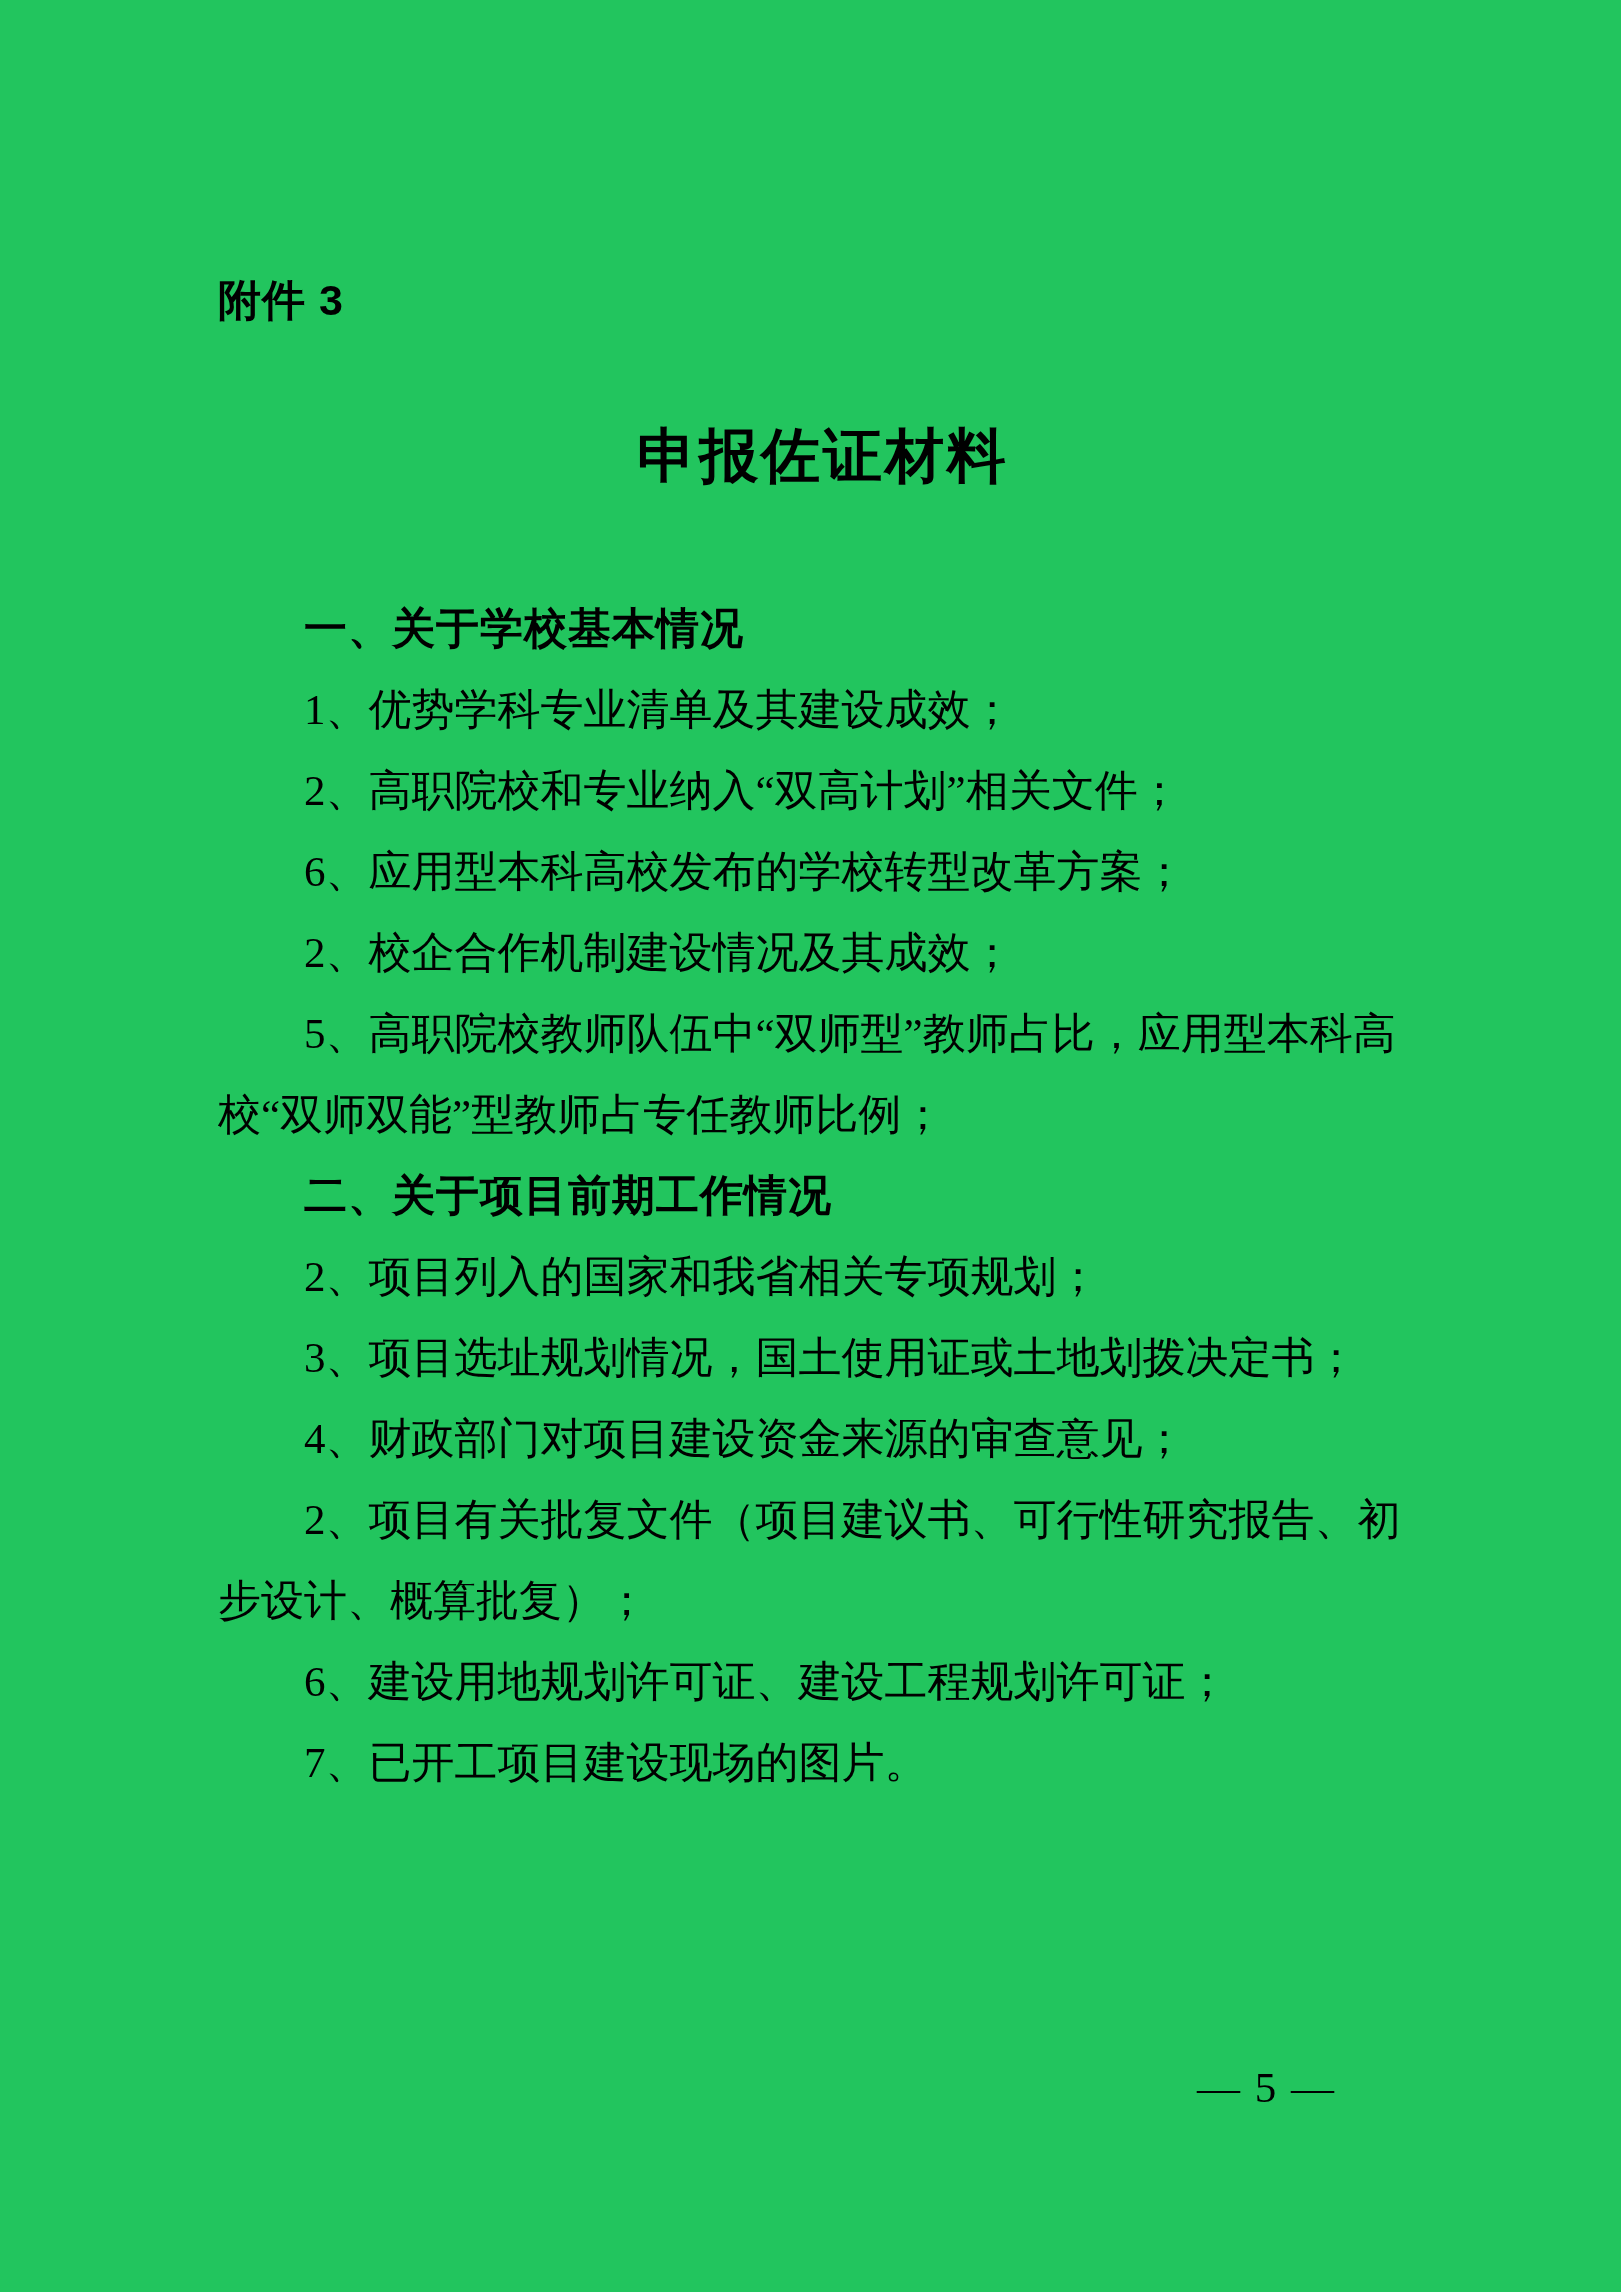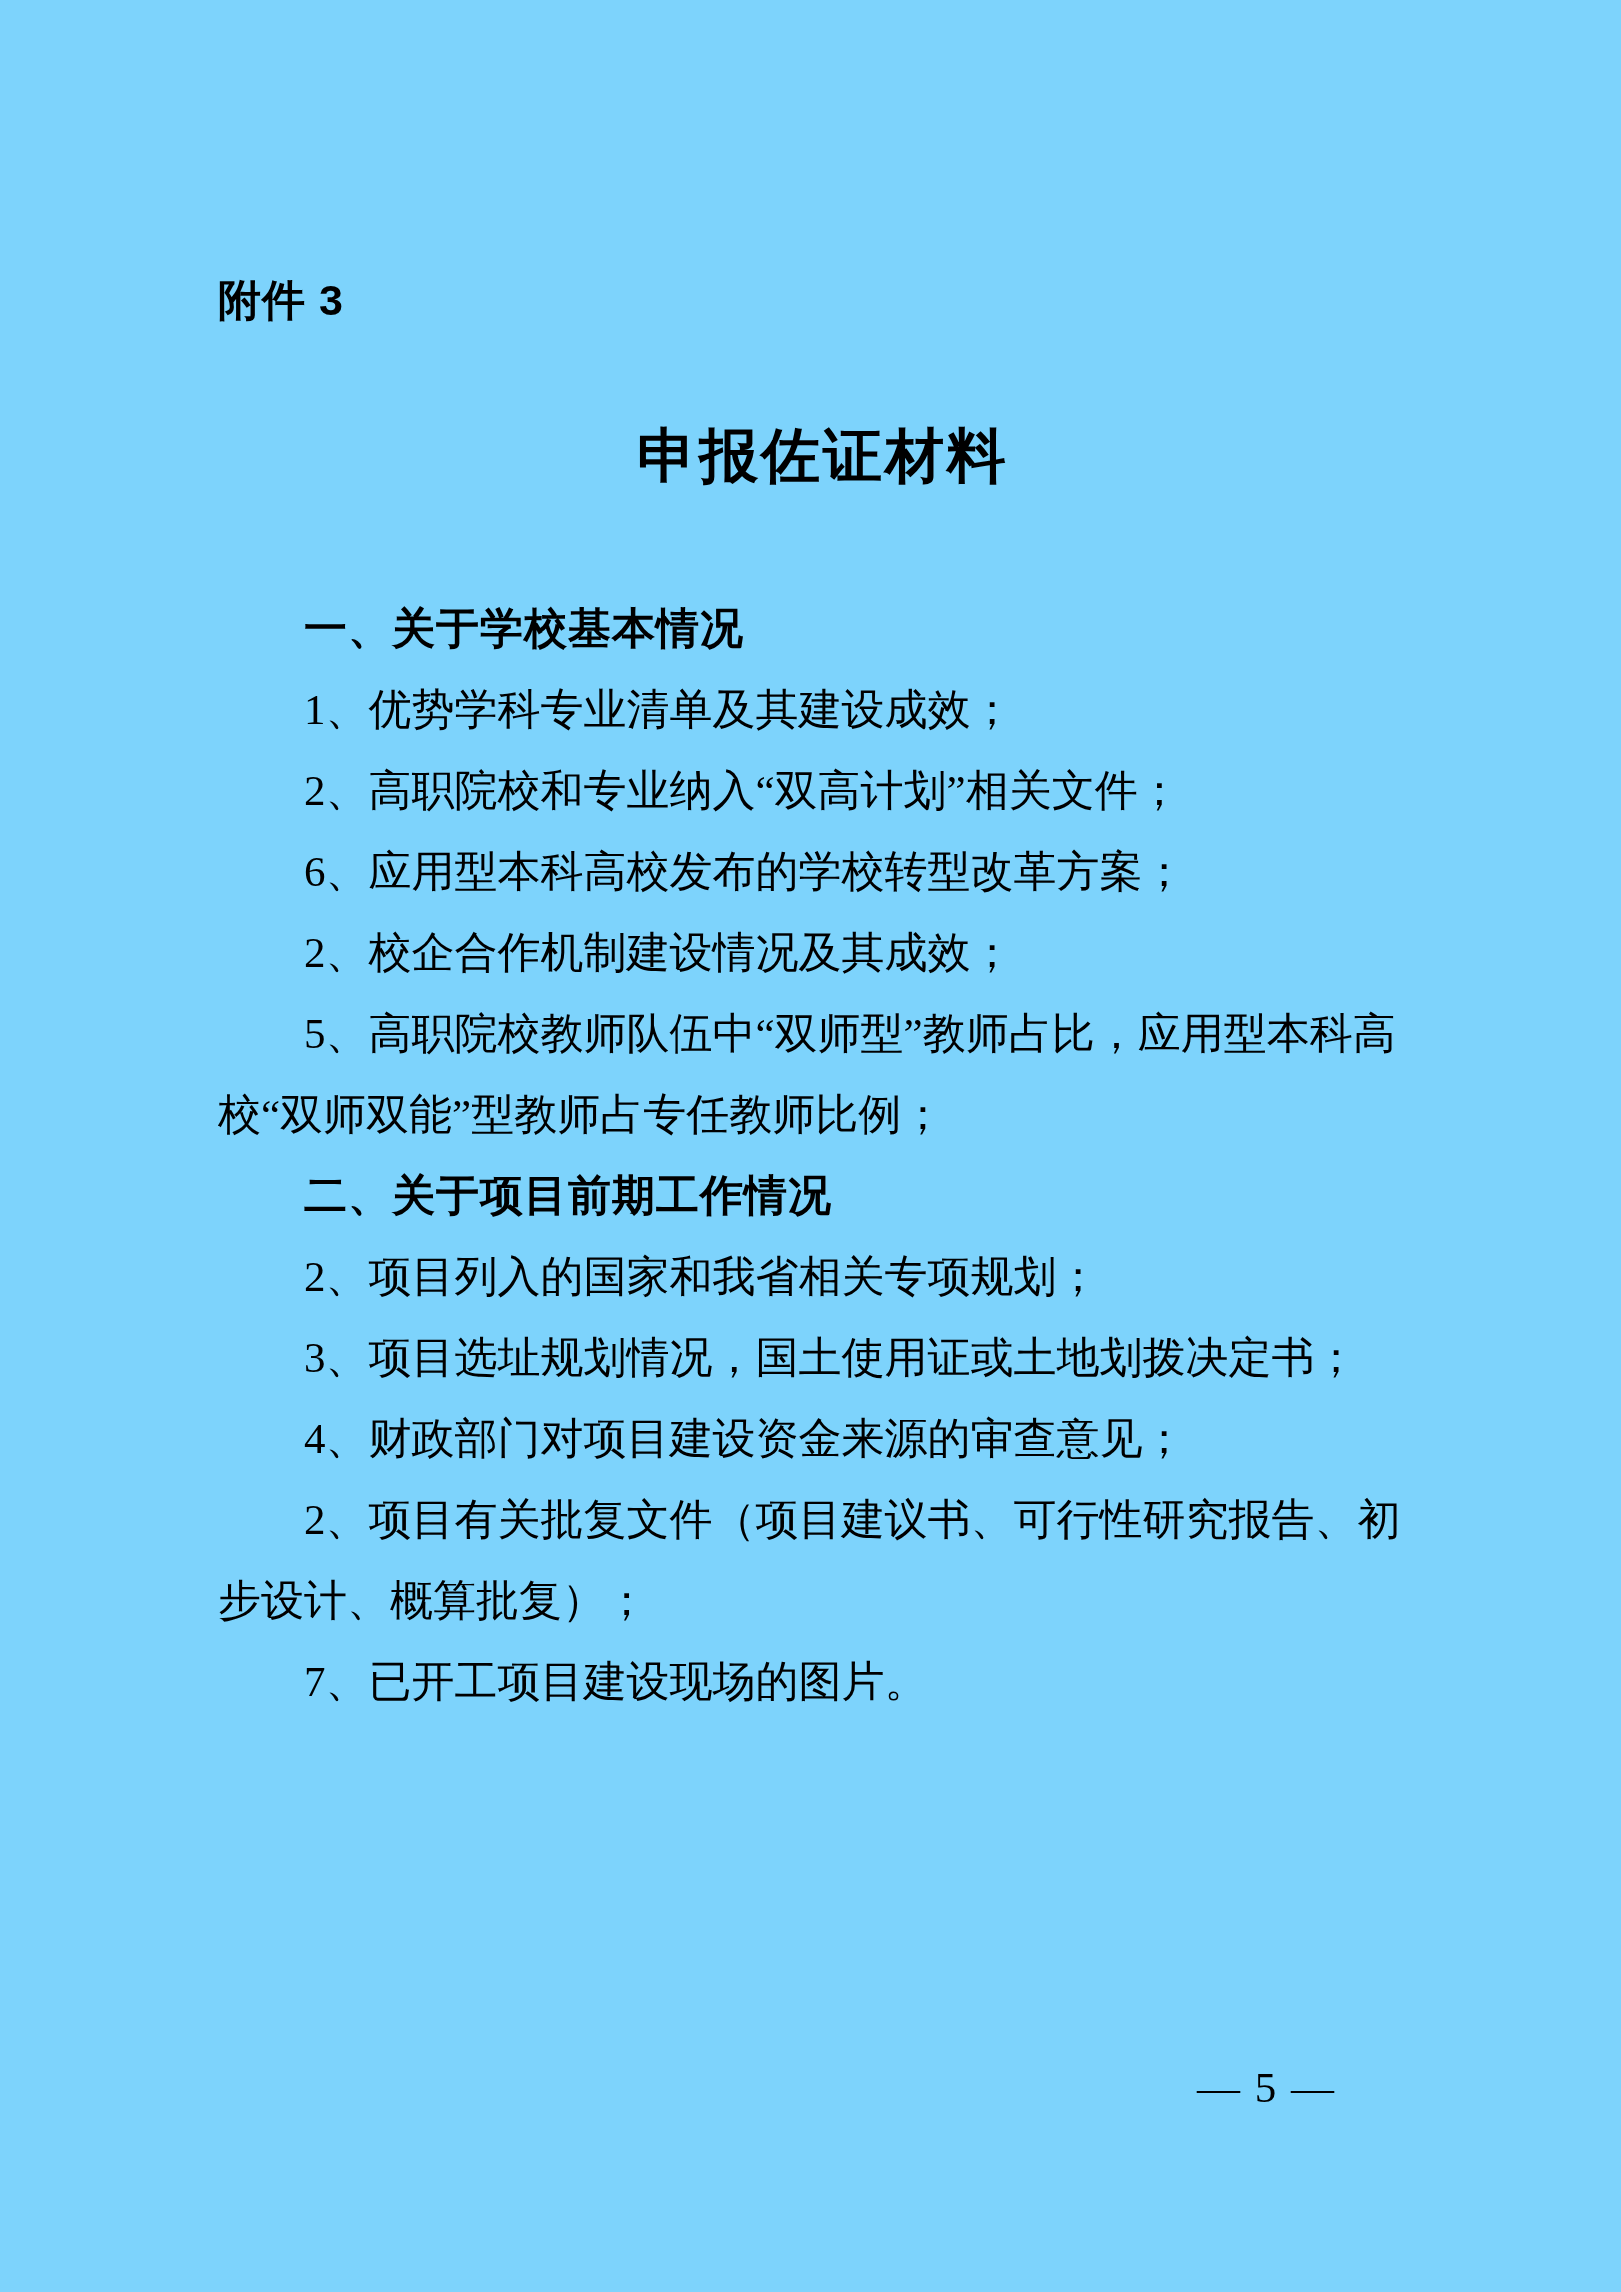--- a/index.html
+++ b/index.html
@@ -4,21 +4,21 @@
 <style>
   html, body {
     margin: 0;
     padding: 0;
     background: #ffffff;
   }
   .page {
     position: relative;
     width: 1621px;
     height: 2293px;
-    background: #7dd3fc;
+    background: #22c55e;
     color: #000000;
     overflow: hidden;
     font-family: "Liberation Serif", "DejaVu Serif", serif;
   }
   .attachment {
     position: absolute;
     top: 276px;
     left: 218px;
     font-family: "Liberation Sans", "DejaVu Sans", sans-serif;
     font-weight: 600;
@@ -94,19 +94,20 @@
     <div class="line item">6、应用型本科高校发布的学校转型改革方案；</div>
     <div class="line item">2、校企合作机制建设情况及其成效；</div>
     <div class="line item">5、高职院校教师队伍中“双师型”教师占比，应用型本科高</div>
     <div class="line cont">校“双师双能”型教师占专任教师比例；</div>
     <div class="line heading">二、关于项目前期工作情况</div>
     <div class="line item">2、项目列入的国家和我省相关专项规划；</div>
     <div class="line item">3、项目选址规划情况，国土使用证或土地划拨决定书；</div>
     <div class="line item">4、财政部门对项目建设资金来源的审查意见；</div>
     <div class="line item">2、项目有关批复文件（项目建议书、可行性研究报告、初</div>
     <div class="line cont">步设计、概算批复）；</div>
+    <div class="line item">6、建设用地规划许可证、建设工程规划许可证；</div>
     <div class="line item">7、已开工项目建设现场的图片。</div>
   </div>
 
   <div class="page-number">— 5 —</div>
 
 </div>
 
 
 </body></html>

